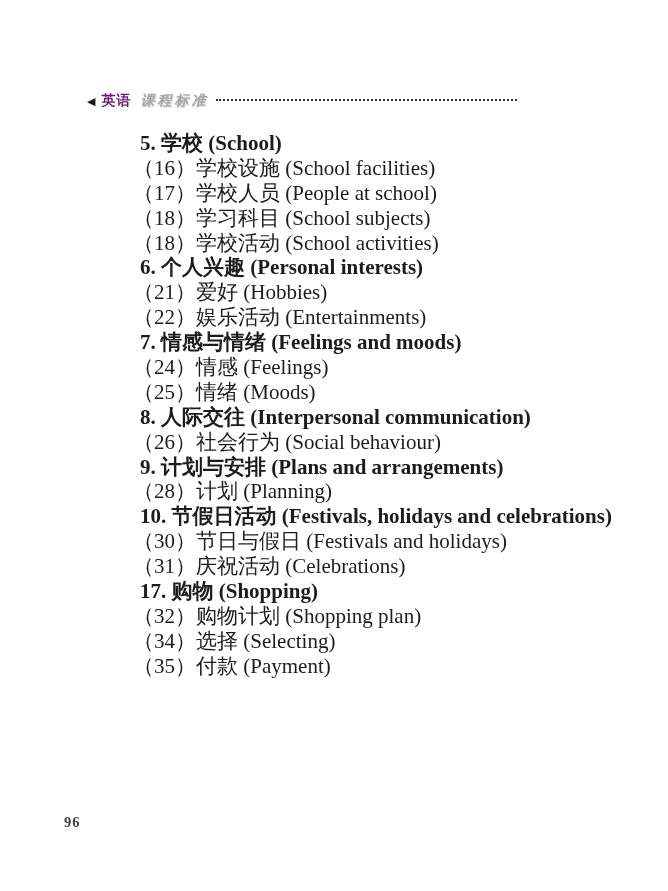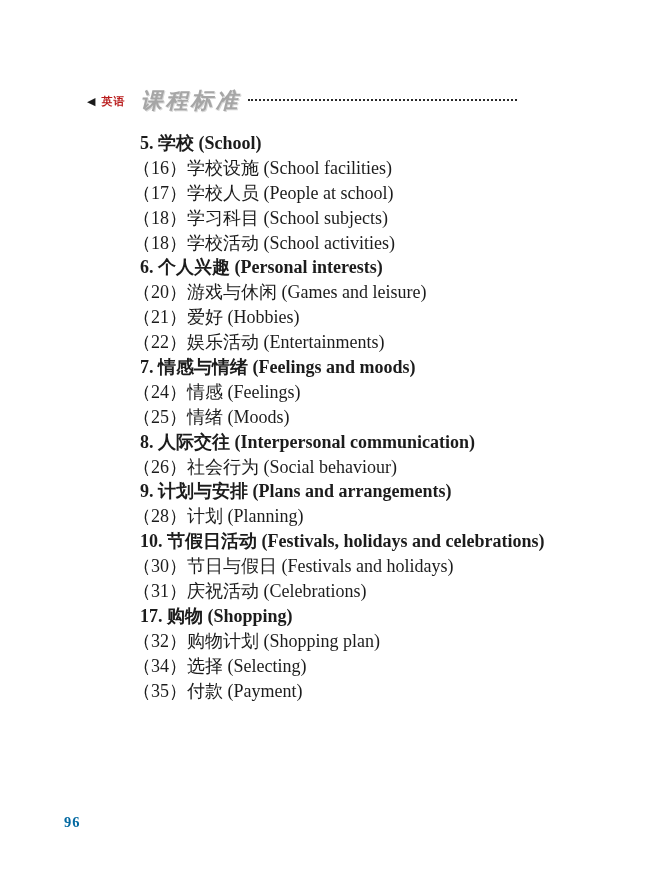--- a/index.html
+++ b/index.html
@@ -23,85 +23,84 @@
   .tri-icon {
     font-family: "DejaVu Sans", sans-serif;
     font-size: 11px;
     color: #1a1a1a;
     margin-right: 6px;
     line-height: 1;
   }
   .subject-label {
     font-family: "Liberation Sans", "DejaVu Sans", sans-serif;
     font-weight: bold;
-    font-size: 11px;
+    font-size: 14px;
     letter-spacing: 1px;
-    color: #b91c1c;
+    color: #701a75;
     white-space: nowrap;
   }
   .series-label {
-    font-size: 22px;
+    font-size: 14px;
     font-weight: bold;
     font-style: italic;
     color: #a6a6a6;
     text-shadow: 1px 1px 0 #d9d9d9;
-    margin-left: 15px;
+    margin-left: 9px;
     letter-spacing: 3px;
     white-space: nowrap;
   }
   .dotted-leader {
     flex: 1;
     height: 0;
     border-bottom: 2px dotted #2a2a2a;
     margin: 0 0 2px 8px;
   }
 
   
   .content {
     position: absolute;
     left: 133px; top: 131px;
-    font-size: 18px;
+    font-size: 21px;
   }
   .line {
     height: 24.9px;
     line-height: 24.9px;
     white-space: nowrap;
   }
   .line.section {
     font-weight: bold;
     padding-left: 7px;
   }
 
   .page-number {
     position: absolute;
     left: 64px; top: 814px;
     font-size: 14.5px;
     font-weight: bold;
     letter-spacing: 1px;
-    color: #0369a1;
+    color: #404040;
   }
 </style>
 </head>
 <body>
 
 <div class="page-header">
   <span class="tri-icon">◀</span>
   <span class="subject-label">英语</span>
   <span class="series-label">课程标准</span>
   <span class="dotted-leader"></span>
 </div>
 
 <div class="content">
     <div class="line section">5. 学校 (School)</div>
     <div class="line item">（16）学校设施 (School facilities)</div>
     <div class="line item">（17）学校人员 (People at school)</div>
     <div class="line item">（18）学习科目 (School subjects)</div>
     <div class="line item">（18）学校活动 (School activities)</div>
     <div class="line section">6. 个人兴趣 (Personal interests)</div>
-    <div class="line item">（20）游戏与休闲 (Games and leisure)</div>
     <div class="line item">（21）爱好 (Hobbies)</div>
     <div class="line item">（22）娱乐活动 (Entertainments)</div>
     <div class="line section">7. 情感与情绪 (Feelings and moods)</div>
     <div class="line item">（24）情感 (Feelings)</div>
     <div class="line item">（25）情绪 (Moods)</div>
     <div class="line section">8. 人际交往 (Interpersonal communication)</div>
     <div class="line item">（26）社会行为 (Social behaviour)</div>
     <div class="line section">9. 计划与安排 (Plans and arrangements)</div>
     <div class="line item">（28）计划 (Planning)</div>
     <div class="line section">10. 节假日活动 (Festivals, holidays and celebrations)</div>

